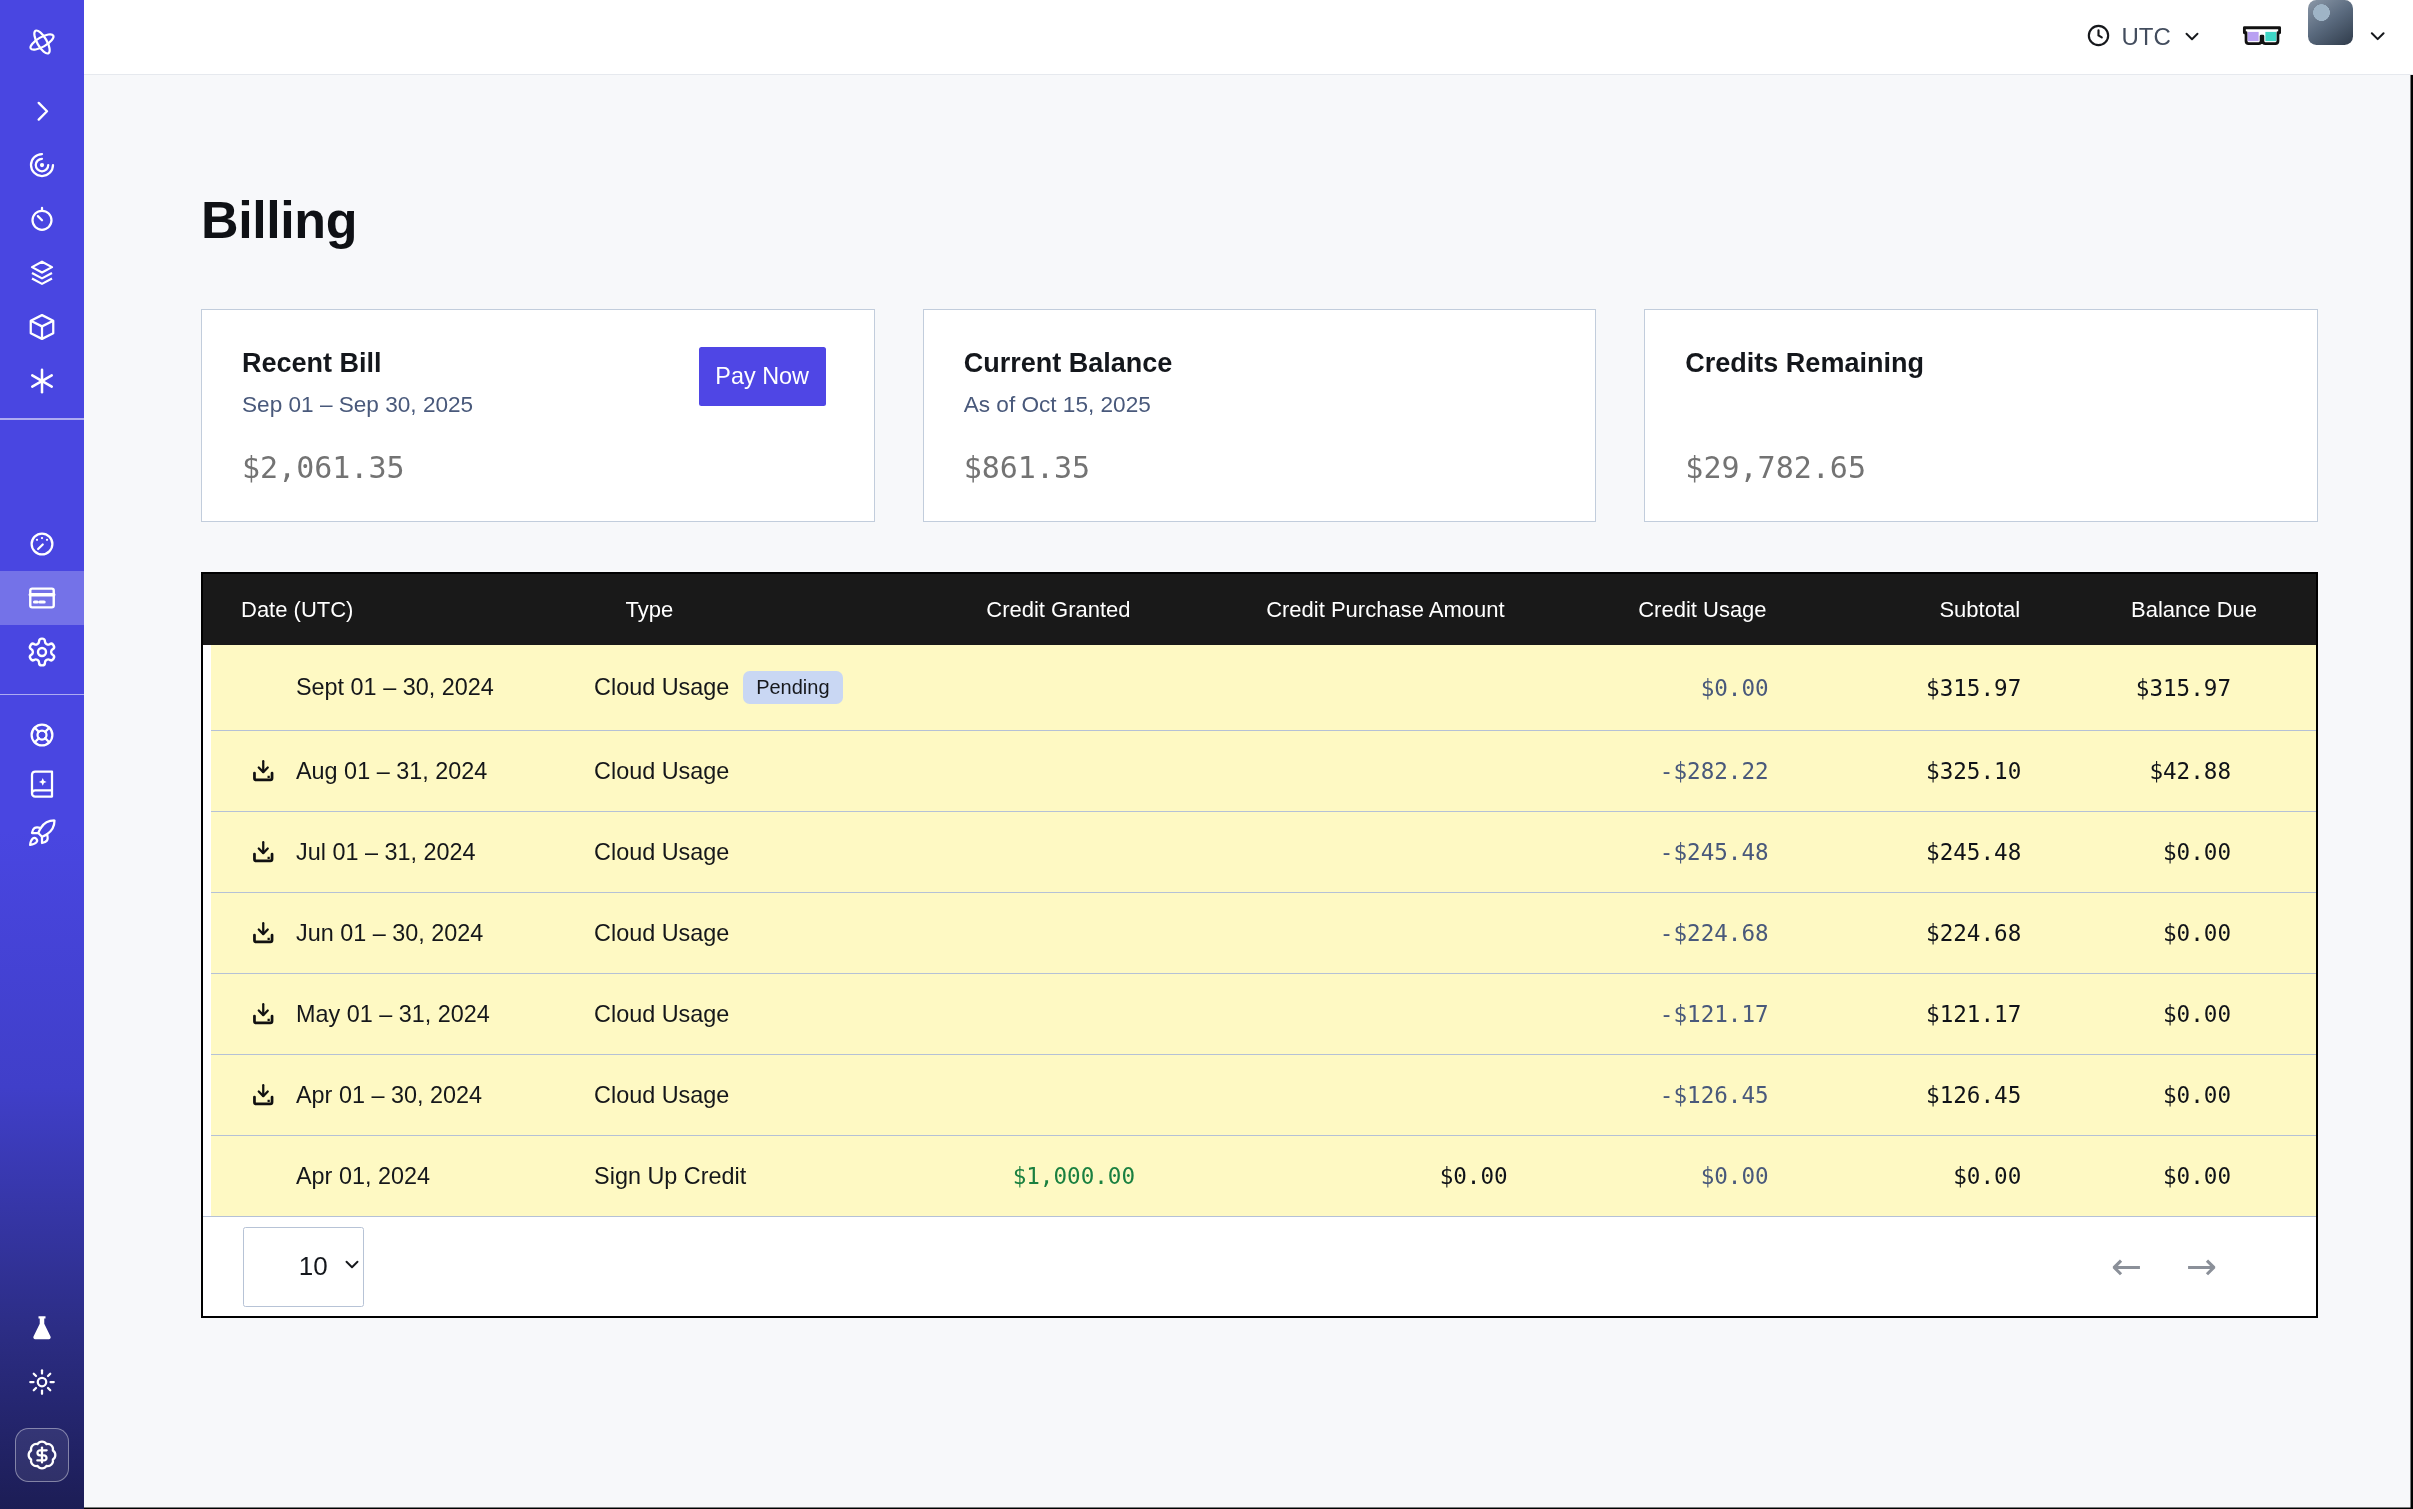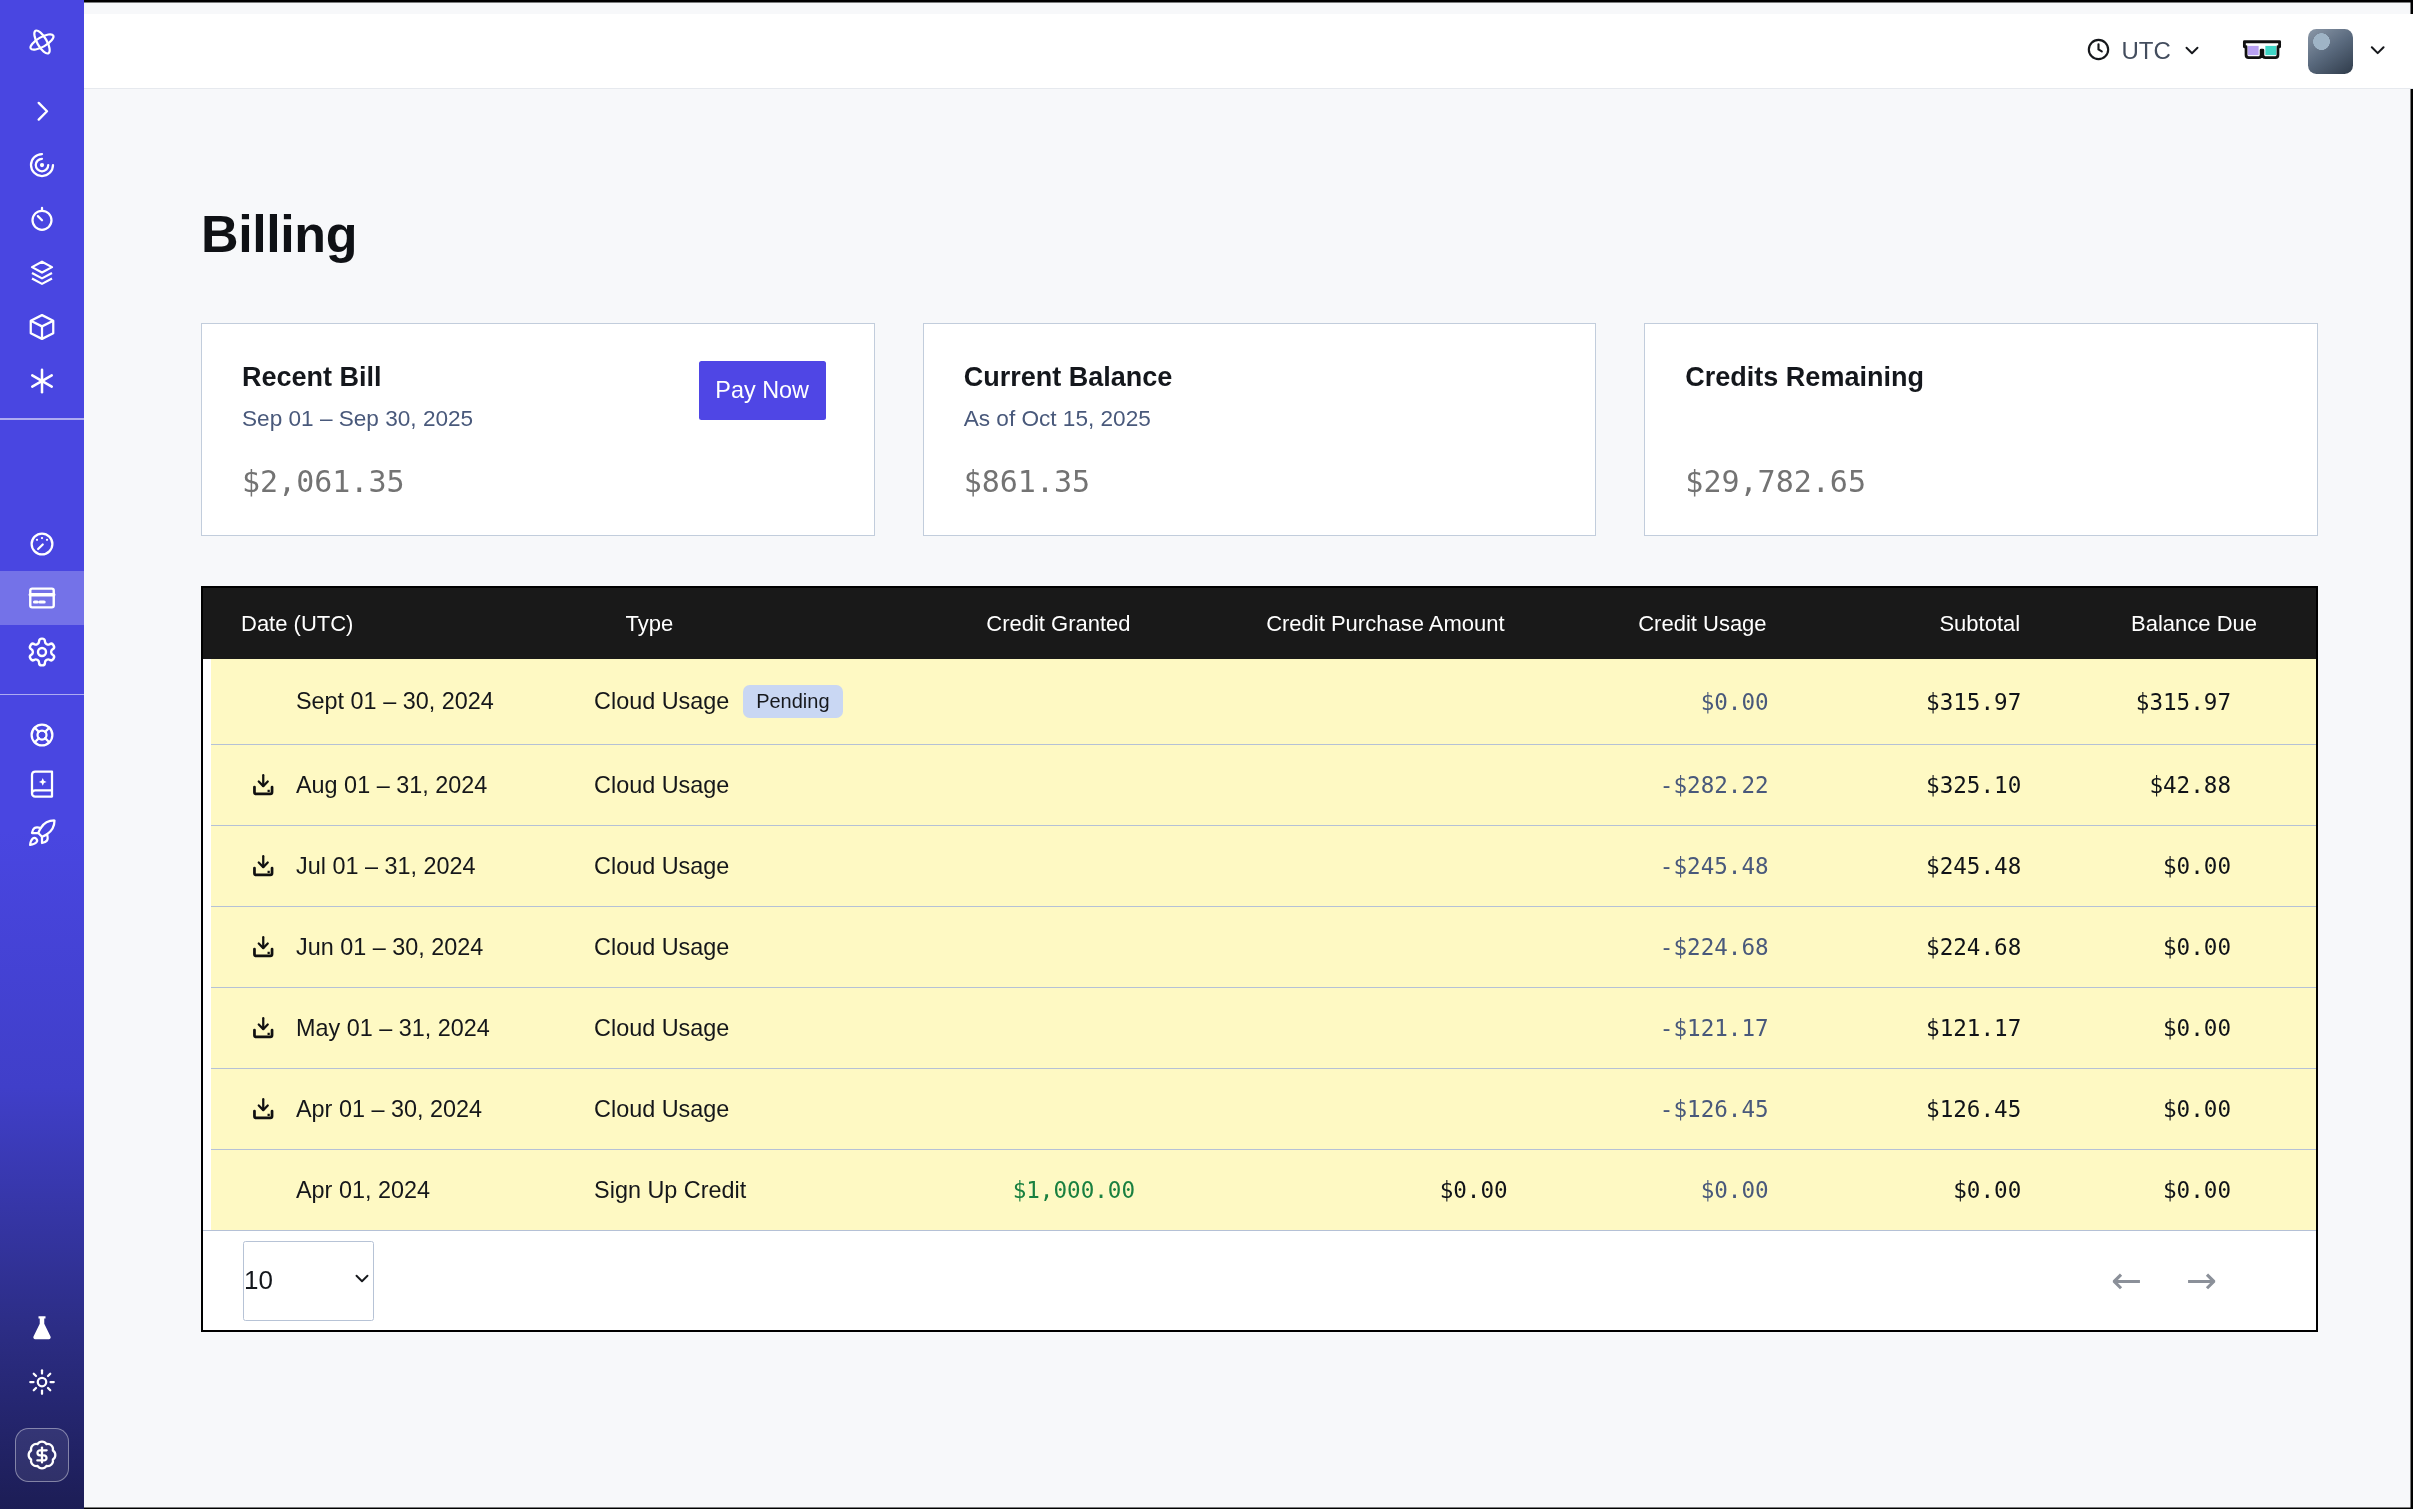--- a/index.html
+++ b/index.html
@@ -29,21 +29,21 @@
     width:54px; height:54px; margin:18.4px auto 0 auto; border-radius:13.4px;
     border:1.7px solid rgba(255,255,255,0.4); background:rgba(255,255,255,0.08);
     display:flex; align-items:center; justify-content:center; cursor:pointer;
   }
   .sidebar svg{ display:block; }
 
   
   .main{ flex:1; display:flex; flex-direction:column; height:100%; }
   .topbar{
     height:75px; background:#fff; border-bottom:1.7px solid #e6e9ee;
-    display:flex; align-items:center; justify-content:flex-end; padding-right:23.4px; gap:0;margin-top:14px;
+    display:flex; justify-content:flex-end; padding-right:23.4px; gap:0;
   }
   .tz{ display:flex; align-items:center; gap:10px; cursor:pointer; }
   .tz-label{ font-size:24px; color:#434d5e; }
   .topbar .spacer1{ width:38px; }
   .glasses{ cursor:pointer; display:flex; align-items:center; }
   .avatar{
     width:45px; height:45px; border-radius:8.4px; margin-left:25px; cursor:pointer;
     background:
       radial-gradient(circle at 30% 28%, #9fb4c6 0 18%, transparent 19%),
       linear-gradient(145deg,#8b98a8 0%,#5a6a7e 48%,#2f3b4a 100%);
@@ -106,22 +106,22 @@
   .num.last{ padding-right:85px; }
   .slate{ color:#49597b; }
   .green{ color:#1a8040; }
 
   .tfoot{
     border-top:1.7px solid #b5c1d6; height:100px; background:#fff;
     display:flex; align-items:center; justify-content:space-between;
     padding:0 99px 0 40px;
   }
   .pagesize{
-    width:131px; height:80px; border:1.7px solid #b7c3d6; border-radius:2.5px; background:#fff;
-    display:flex; align-items:center; justify-content:space-between; gap:13.4px; cursor:pointer;
+    width:121px; height:80px; border:1.7px solid #b7c3d6; border-radius:2.5px; background:#fff;
+    display:flex; align-items:center; justify-content:flex-end; gap:13.4px; cursor:pointer;
   }
   .pagesize span{ font-size:26px; color:#14171c; }
   .pager{ display:flex; gap:44px; }
   .pager .arrow{ font-size:37px; color:#8b9099; cursor:pointer; line-height:1;
     font-family:"DejaVu Sans",sans-serif; }
 </style>
 </head>
 <body>
 
 <div class="screen">

